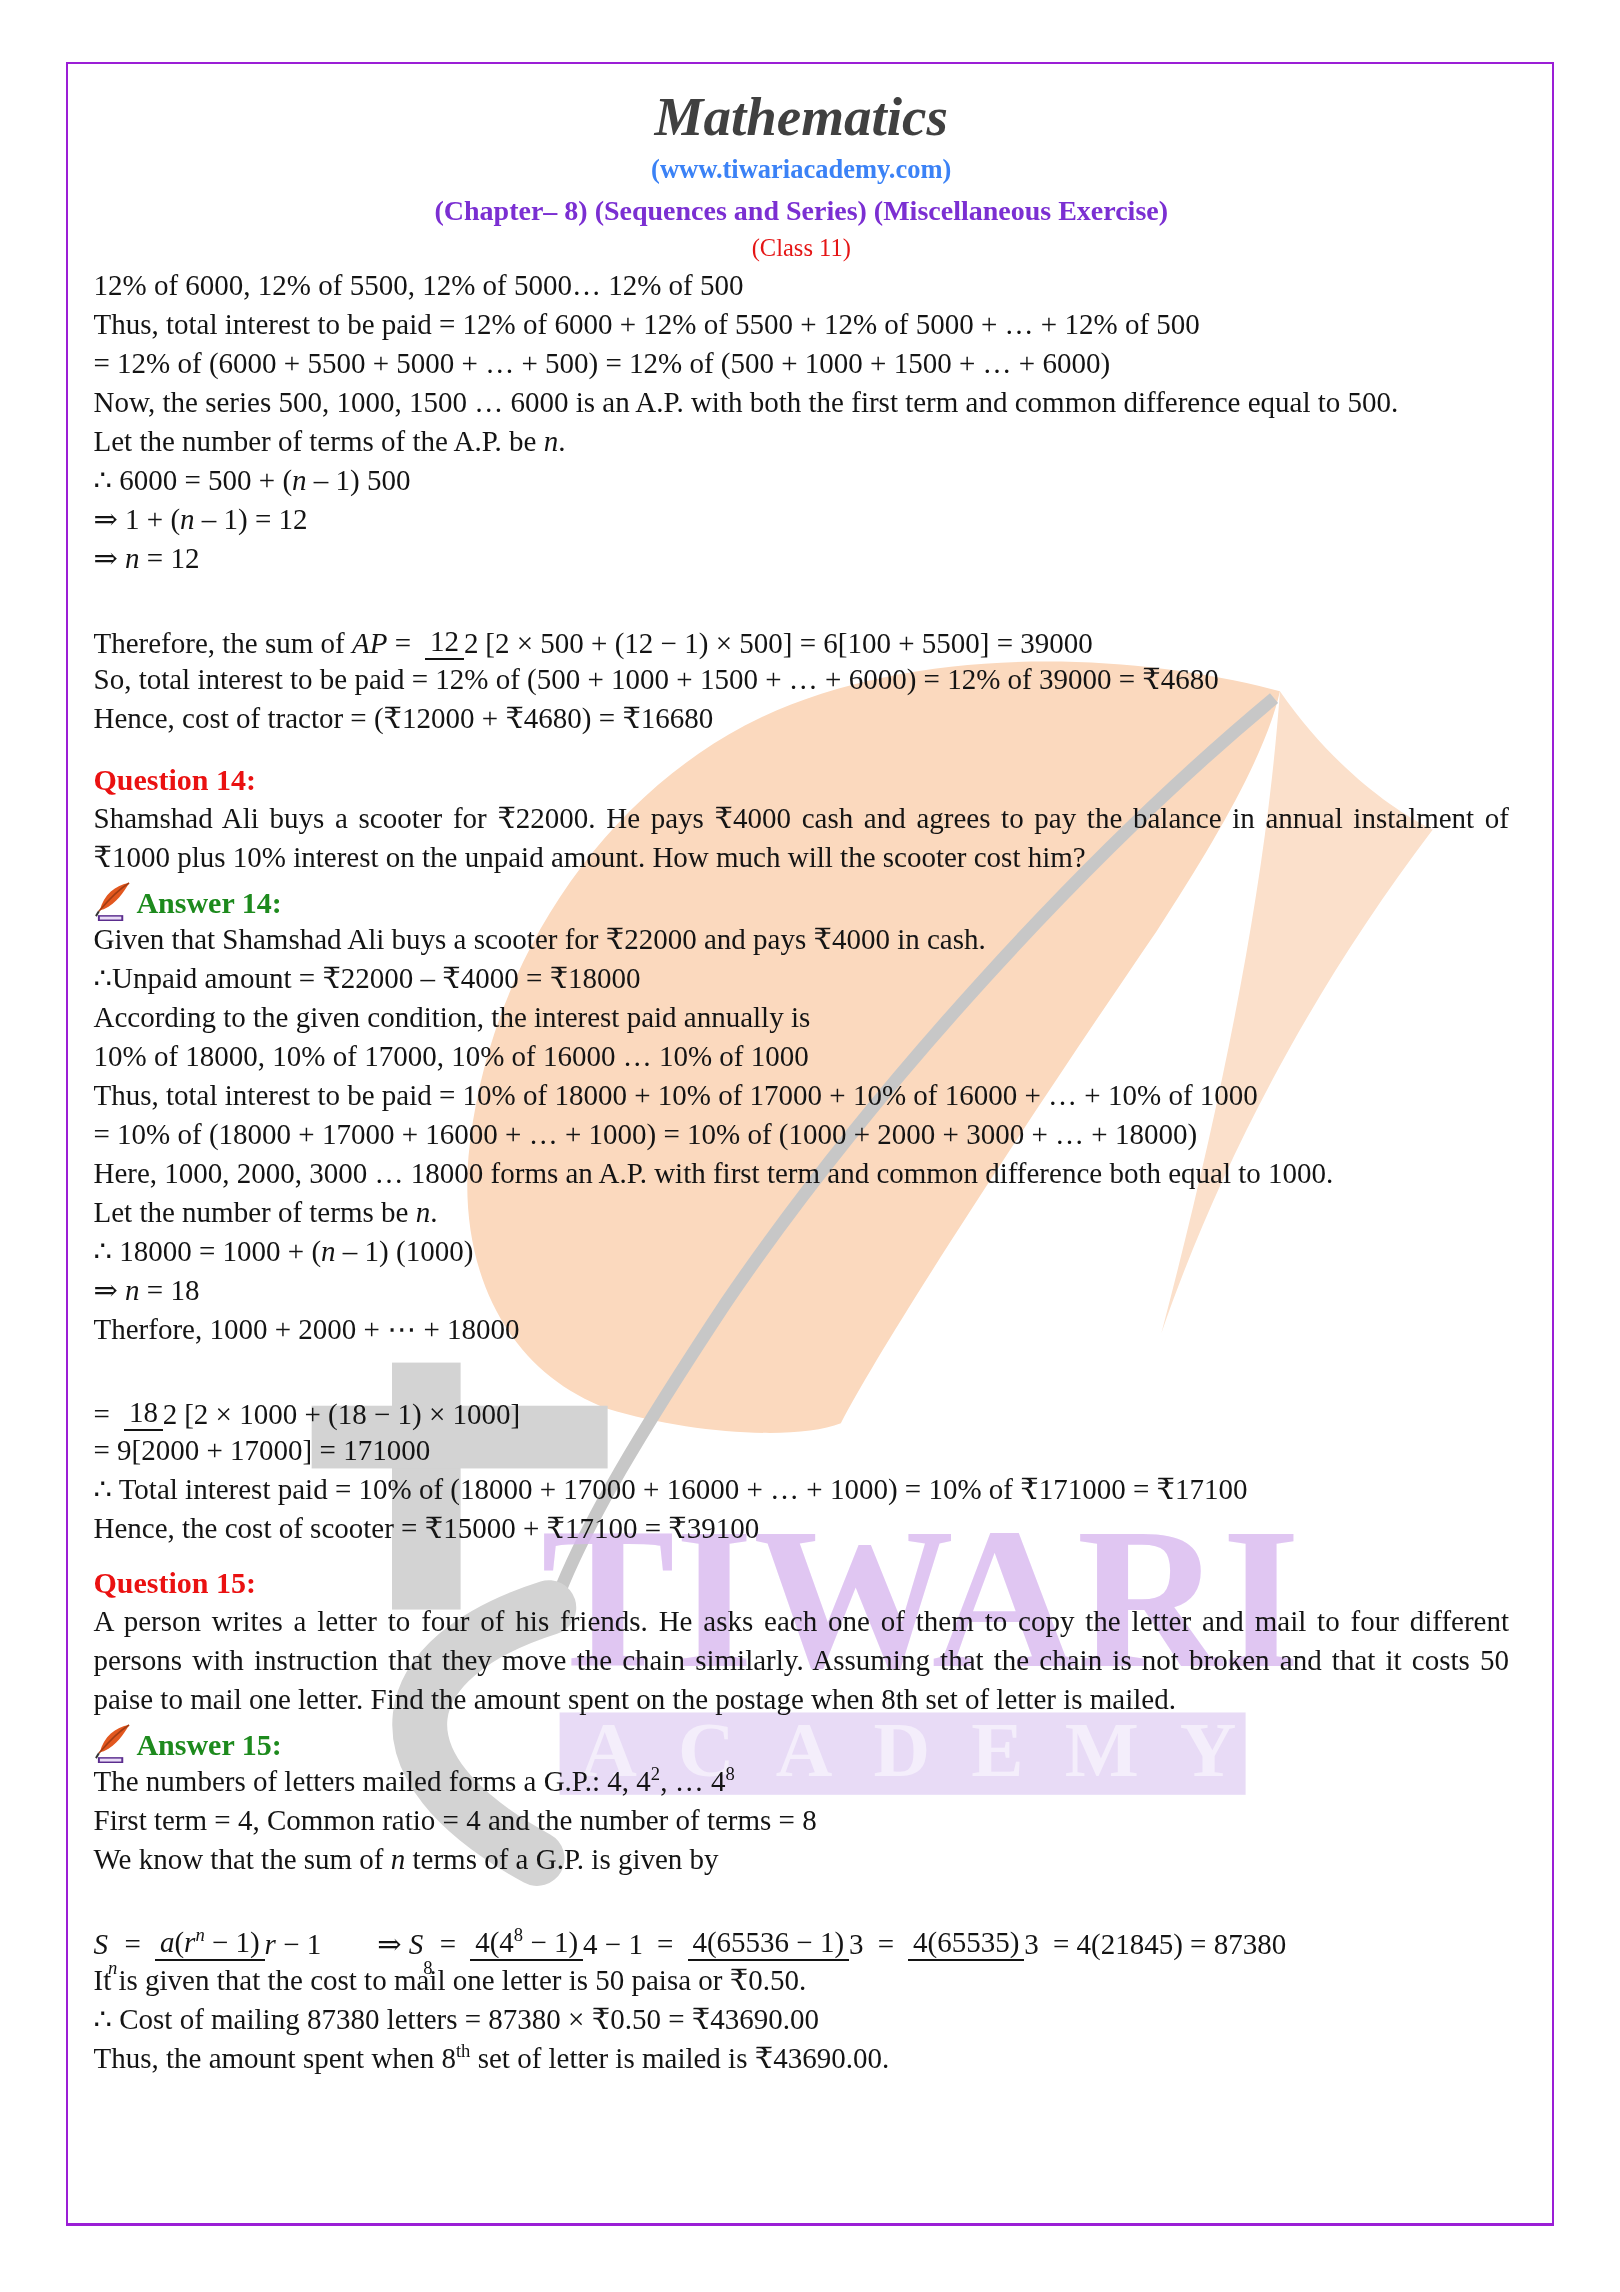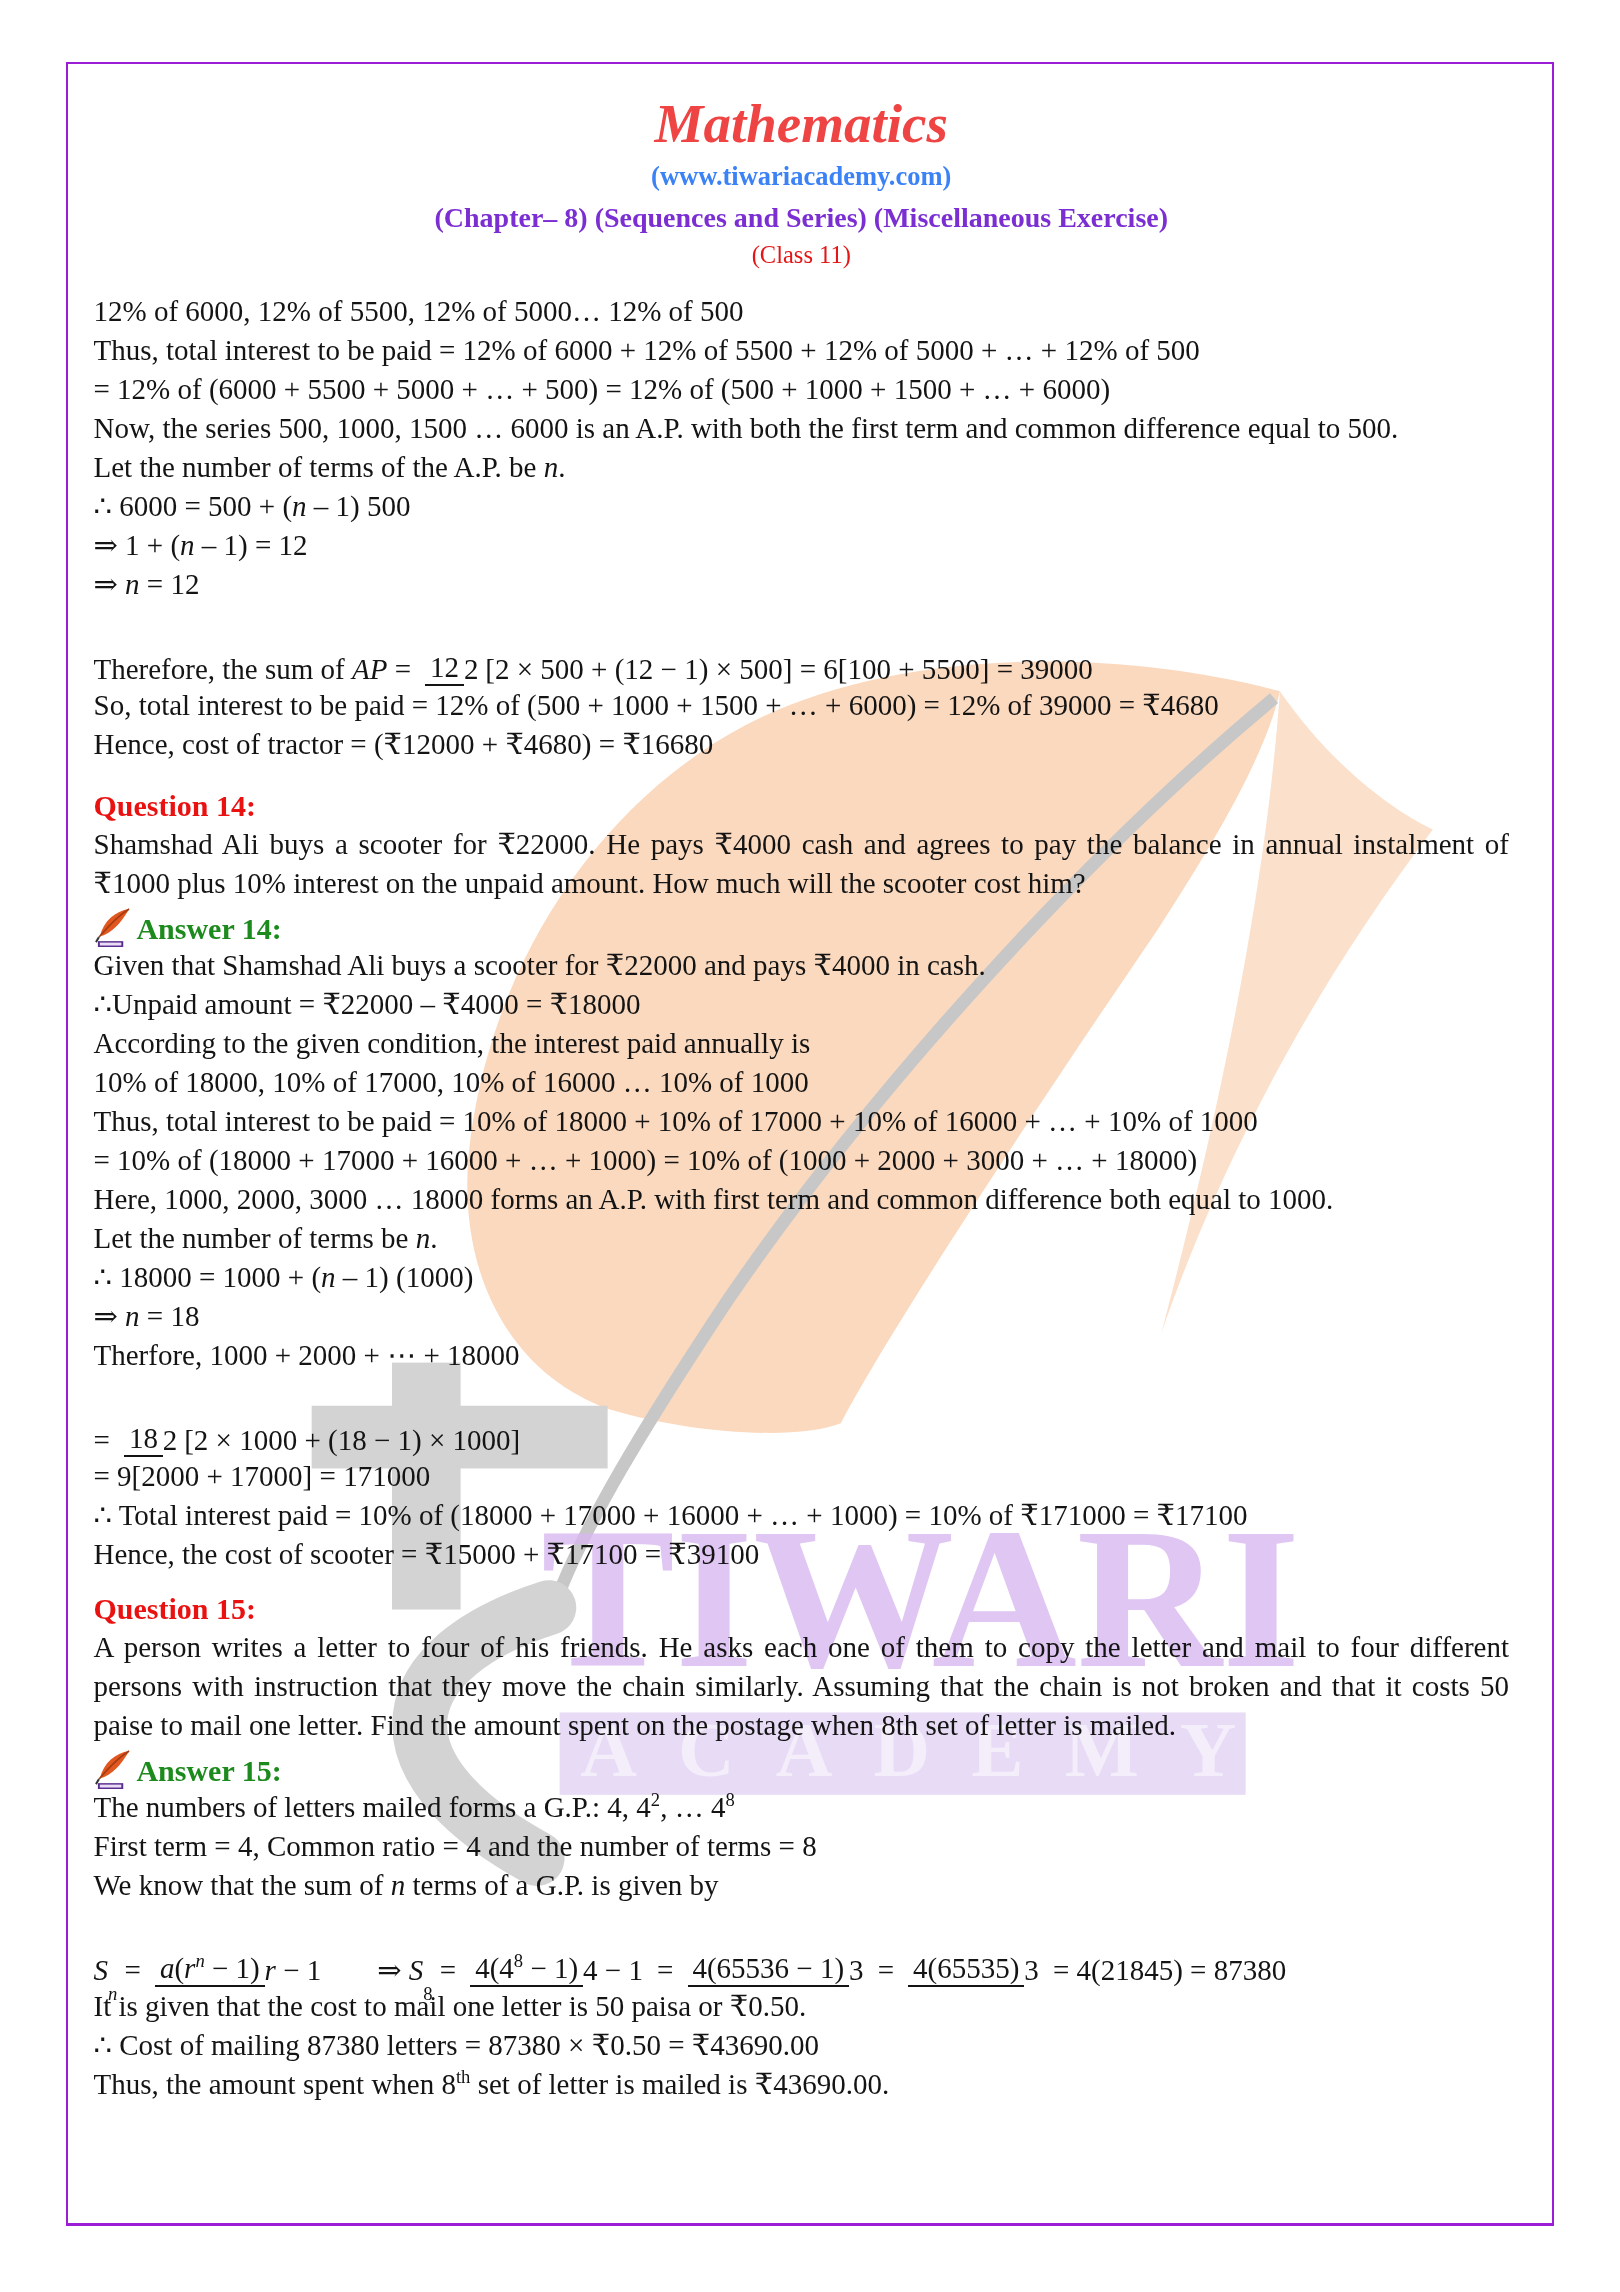--- a/index.html
+++ b/index.html
@@ -8,25 +8,25 @@
     font-family:"Liberation Serif","DejaVu Serif",serif;color:#141414;
     overflow:hidden;
   }
   .page-box{
     position:absolute;left:66px;top:62px;width:1484px;height:2159px;
     border:2px solid #9b1ed6;border-bottom-width:3.9px;background:transparent;
   }
   .watermark{position:absolute;left:0;top:0;width:1620px;height:2293px;z-index:0;pointer-events:none;}
   .content{position:relative;z-index:1;padding:15.7px 43px 0 25.5px;}
   .hdr{text-align:center;}
-  .title{font-size:55px;line-height:61px;font-weight:bold;font-style:italic;color:#ef4444;margin-top:13px;}
+  .title{font-size:55px;line-height:61px;font-weight:bold;font-style:italic;color:#404040;margin-top:6px;}
   .site{font-size:26.5px;line-height:31px;font-weight:bold;color:#3b82f6;margin-top:7.8px;}
   .chapter{font-size:28px;line-height:35px;font-weight:bold;color:#7b2fd2;margin-top:7.8px;}
   .klass{font-size:24.5px;line-height:29px;font-weight:normal;color:#e51515;margin-top:4.9px;}
-  .bodytext{margin-top:23px;font-size:29px;}
+  .bodytext{margin-top:4px;font-size:29px;}
   .ln{height:39px;line-height:39px;white-space:pre;}
   .just{line-height:39px;text-align:justify;text-justify:inter-word;}
   .fl{display:flex;align-items:flex-end;height:82px;}
   .fl span{white-space:pre;}
   .vgap{width:100%;}
   .qhead{height:39px;line-height:39px;font-size:30px;font-weight:bold;color:#ea1111;}
   .ahead{height:43px;display:flex;align-items:flex-end;font-size:30px;font-weight:bold;color:#1d8a1d;}
   .qicon{display:inline-flex;width:39px;height:41px;margin-right:3.9px;position:relative;top:2px;}
   .atext{display:inline-block;}
   .it{font-style:italic;}

